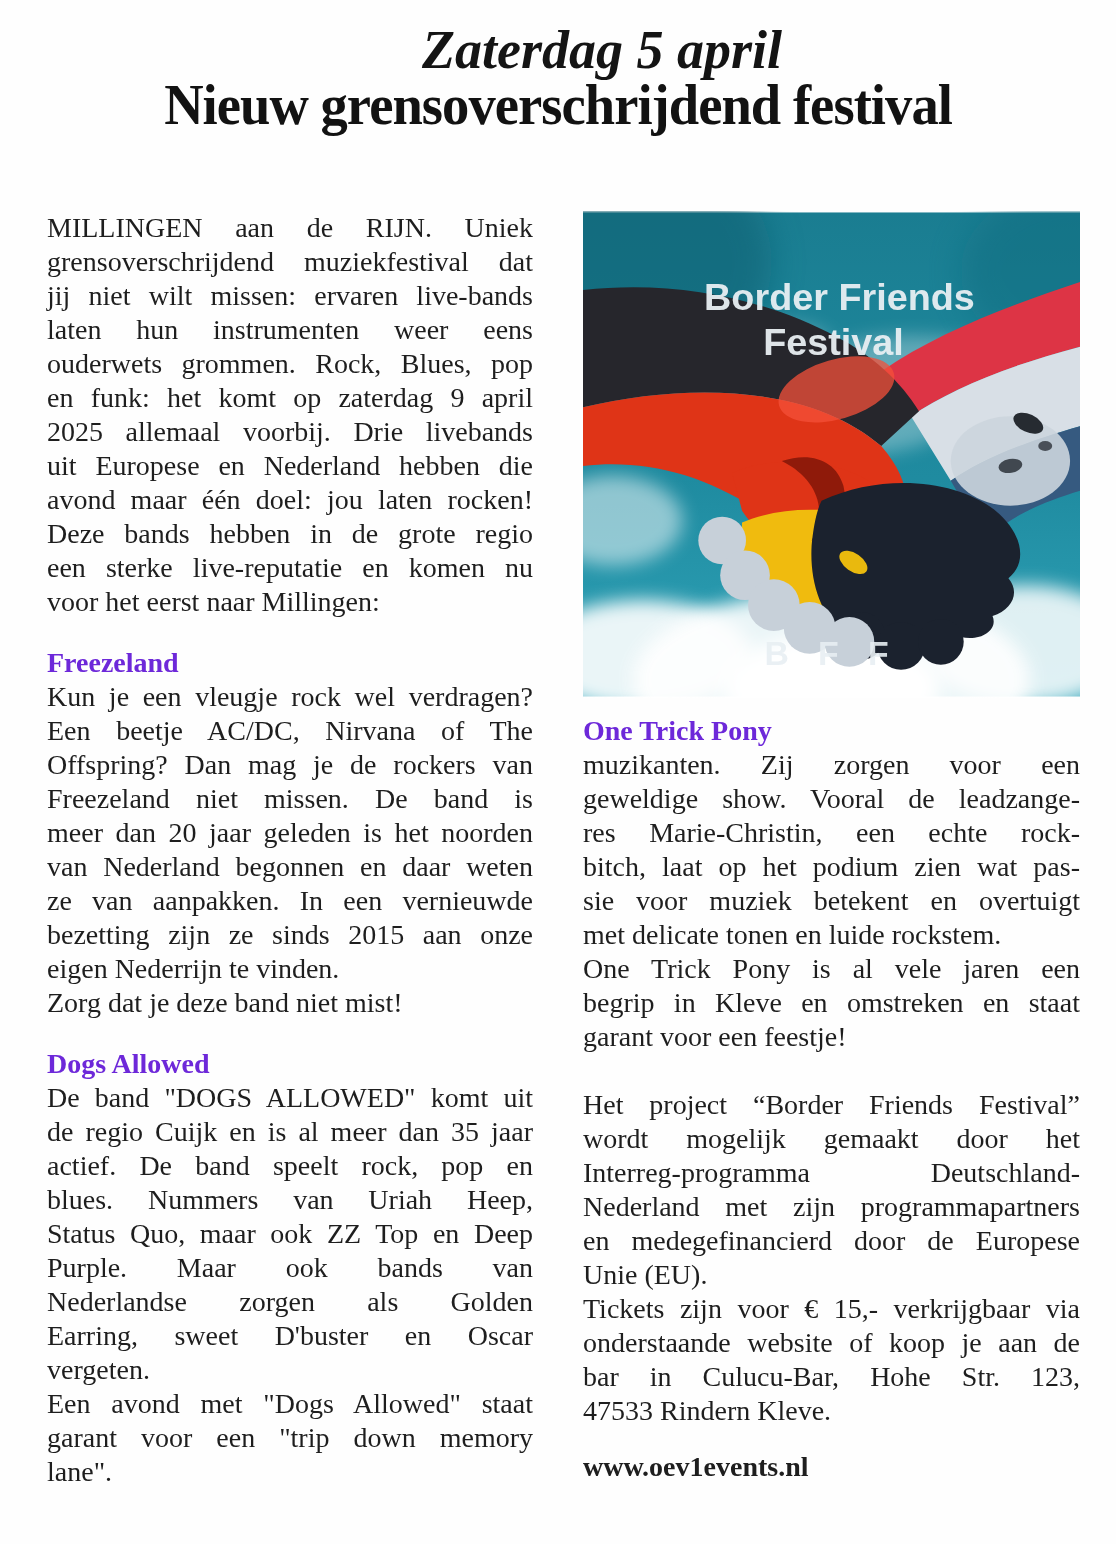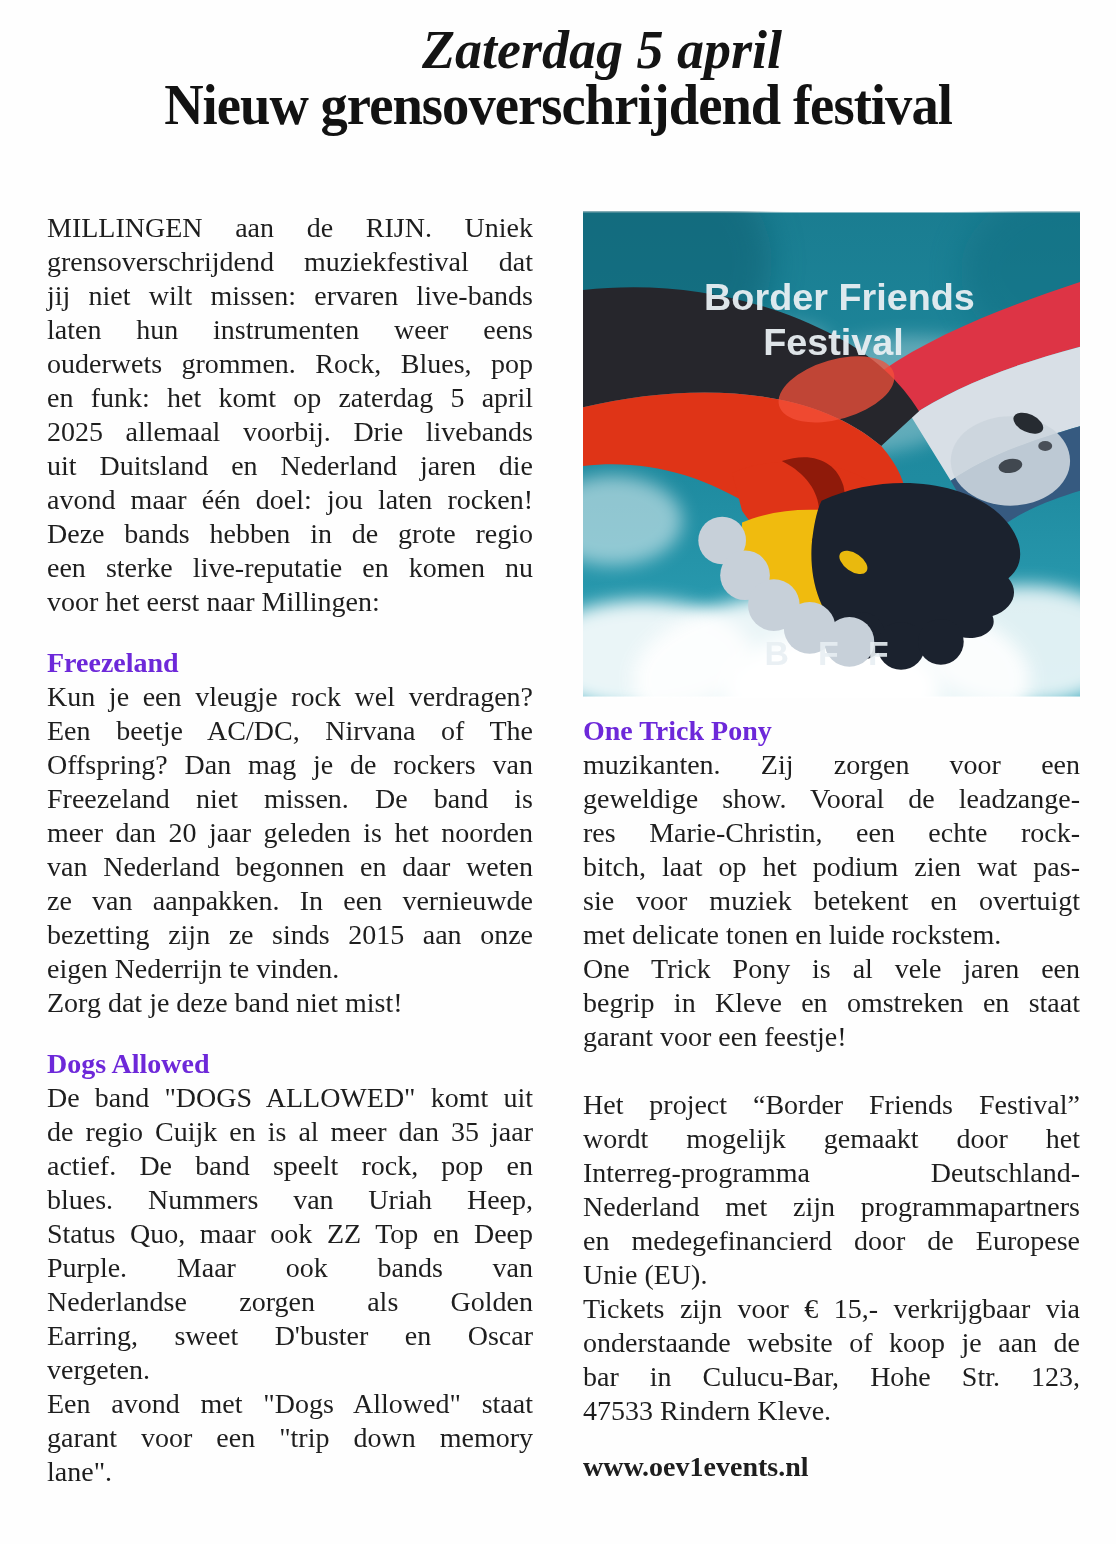--- a/index.html
+++ b/index.html
@@ -79,23 +79,23 @@
     <span class="squeeze">Nieuw grensoverschrijdend festival</span>
   </div>
 
   <div class="col col-left">
     <div class="para">
         <div class="tline">MILLINGEN aan de RIJN. Uniek</div>
         <div class="tline">grensoverschrijdend muziekfestival dat</div>
         <div class="tline">jij niet wilt missen: ervaren live-bands</div>
         <div class="tline">laten hun instrumenten weer eens</div>
         <div class="tline">ouderwets grommen. Rock, Blues, pop</div>
-        <div class="tline">en funk: het komt op zaterdag 5 april</div>
+        <div class="tline">en funk: het komt op zaterdag 9 april</div>
         <div class="tline">2025 allemaal voorbij. Drie livebands</div>
-        <div class="tline">uit Duitsland en Nederland jaren die</div>
+        <div class="tline">uit Europese en Nederland hebben die</div>
         <div class="tline">avond maar één doel: jou laten rocken!</div>
         <div class="tline">Deze bands hebben in de grote regio</div>
         <div class="tline">een sterke live-reputatie en komen nu</div>
         <div class="tline tline-last">voor het eerst naar Millingen:</div>
       </div>
 
     <div class="sec-head">Freezeland</div>
     <div class="para">
         <div class="tline">Kun je een vleugje rock wel verdragen?</div>
         <div class="tline">Een beetje AC/DC, Nirvana of The</div>

